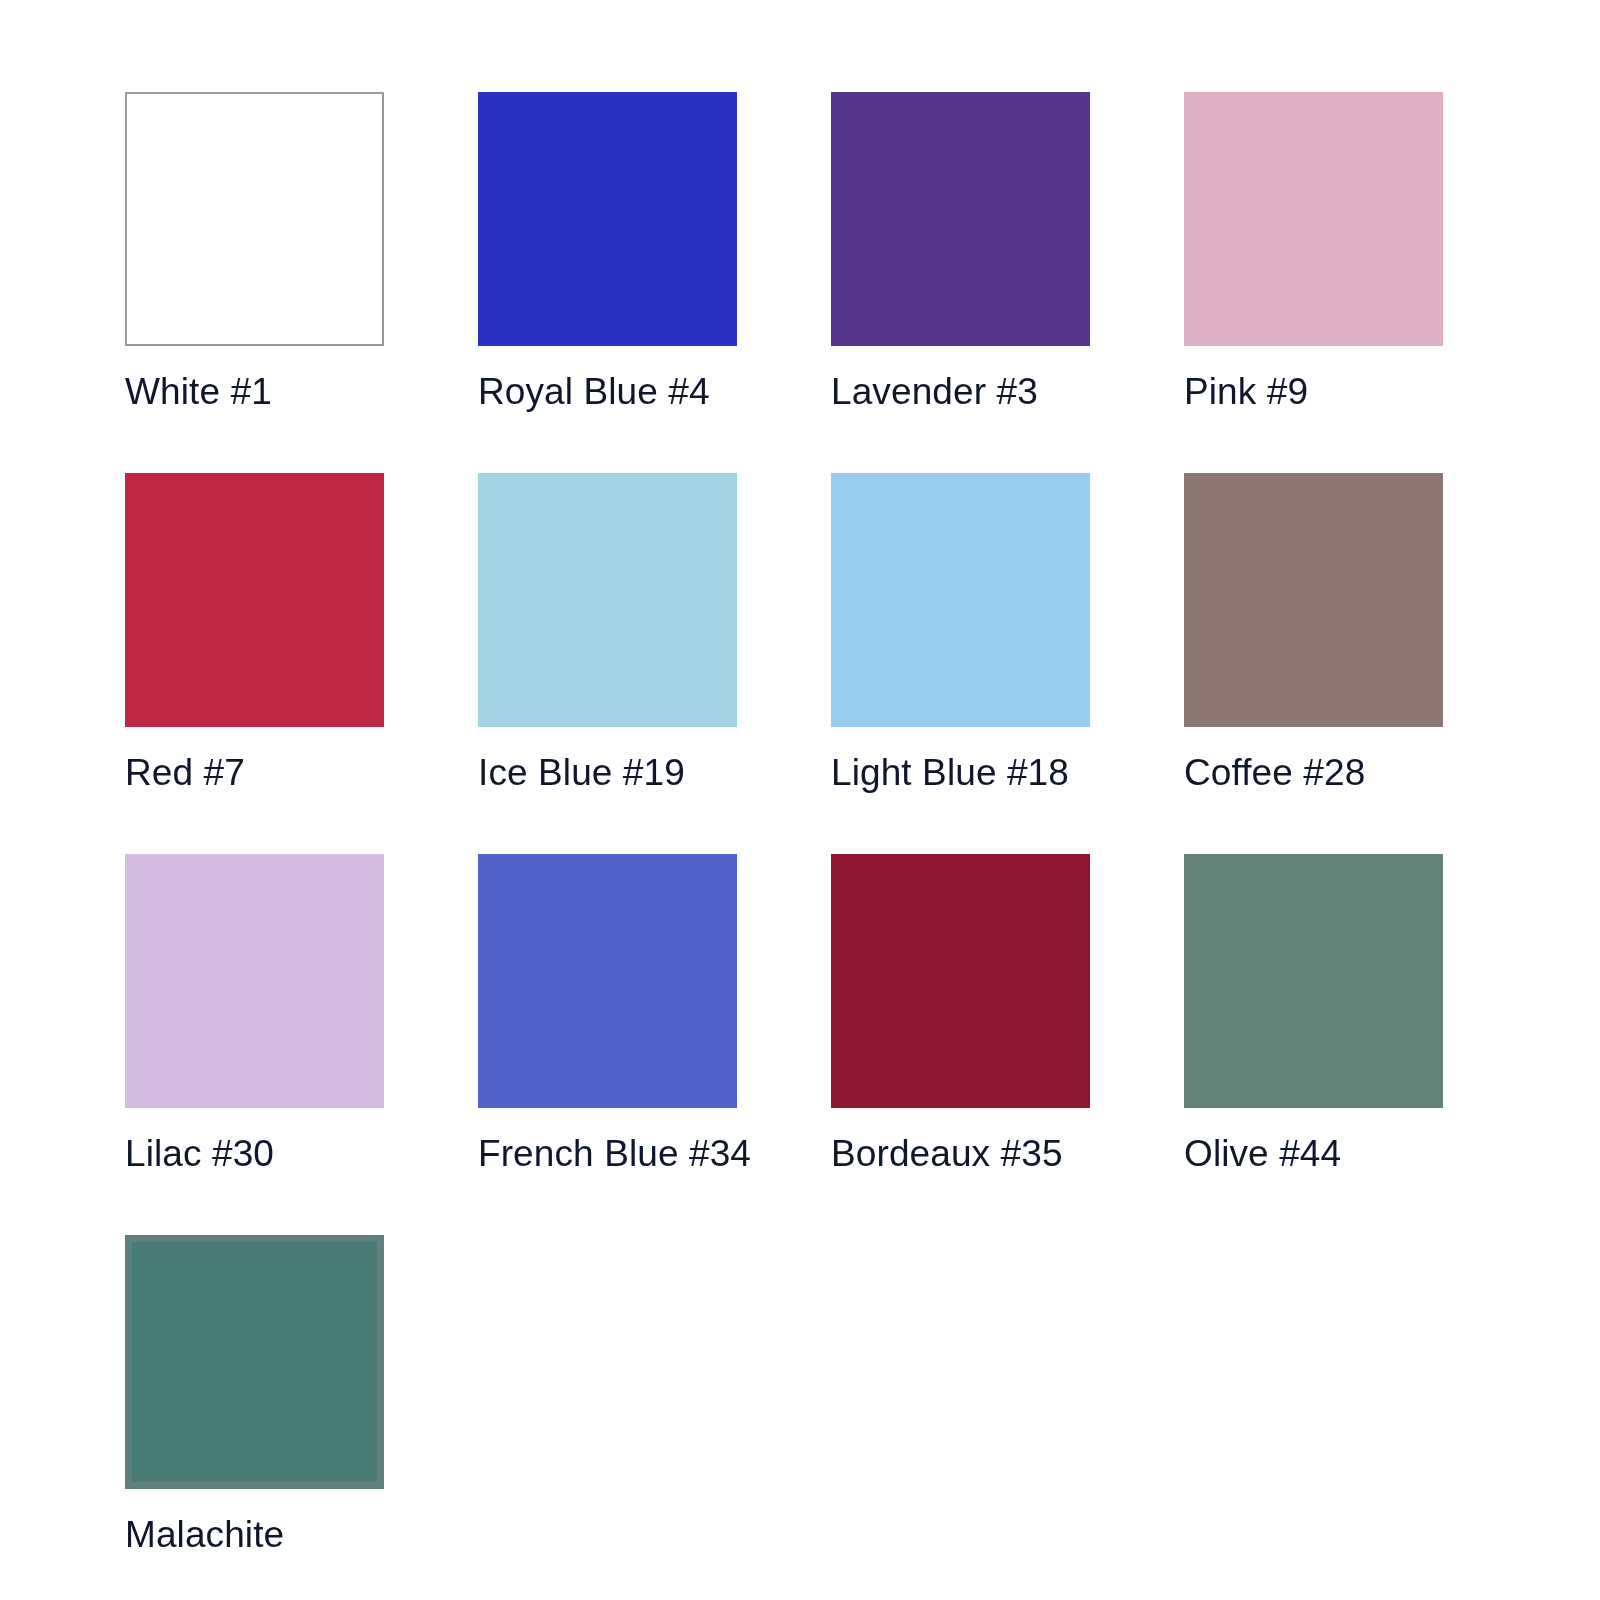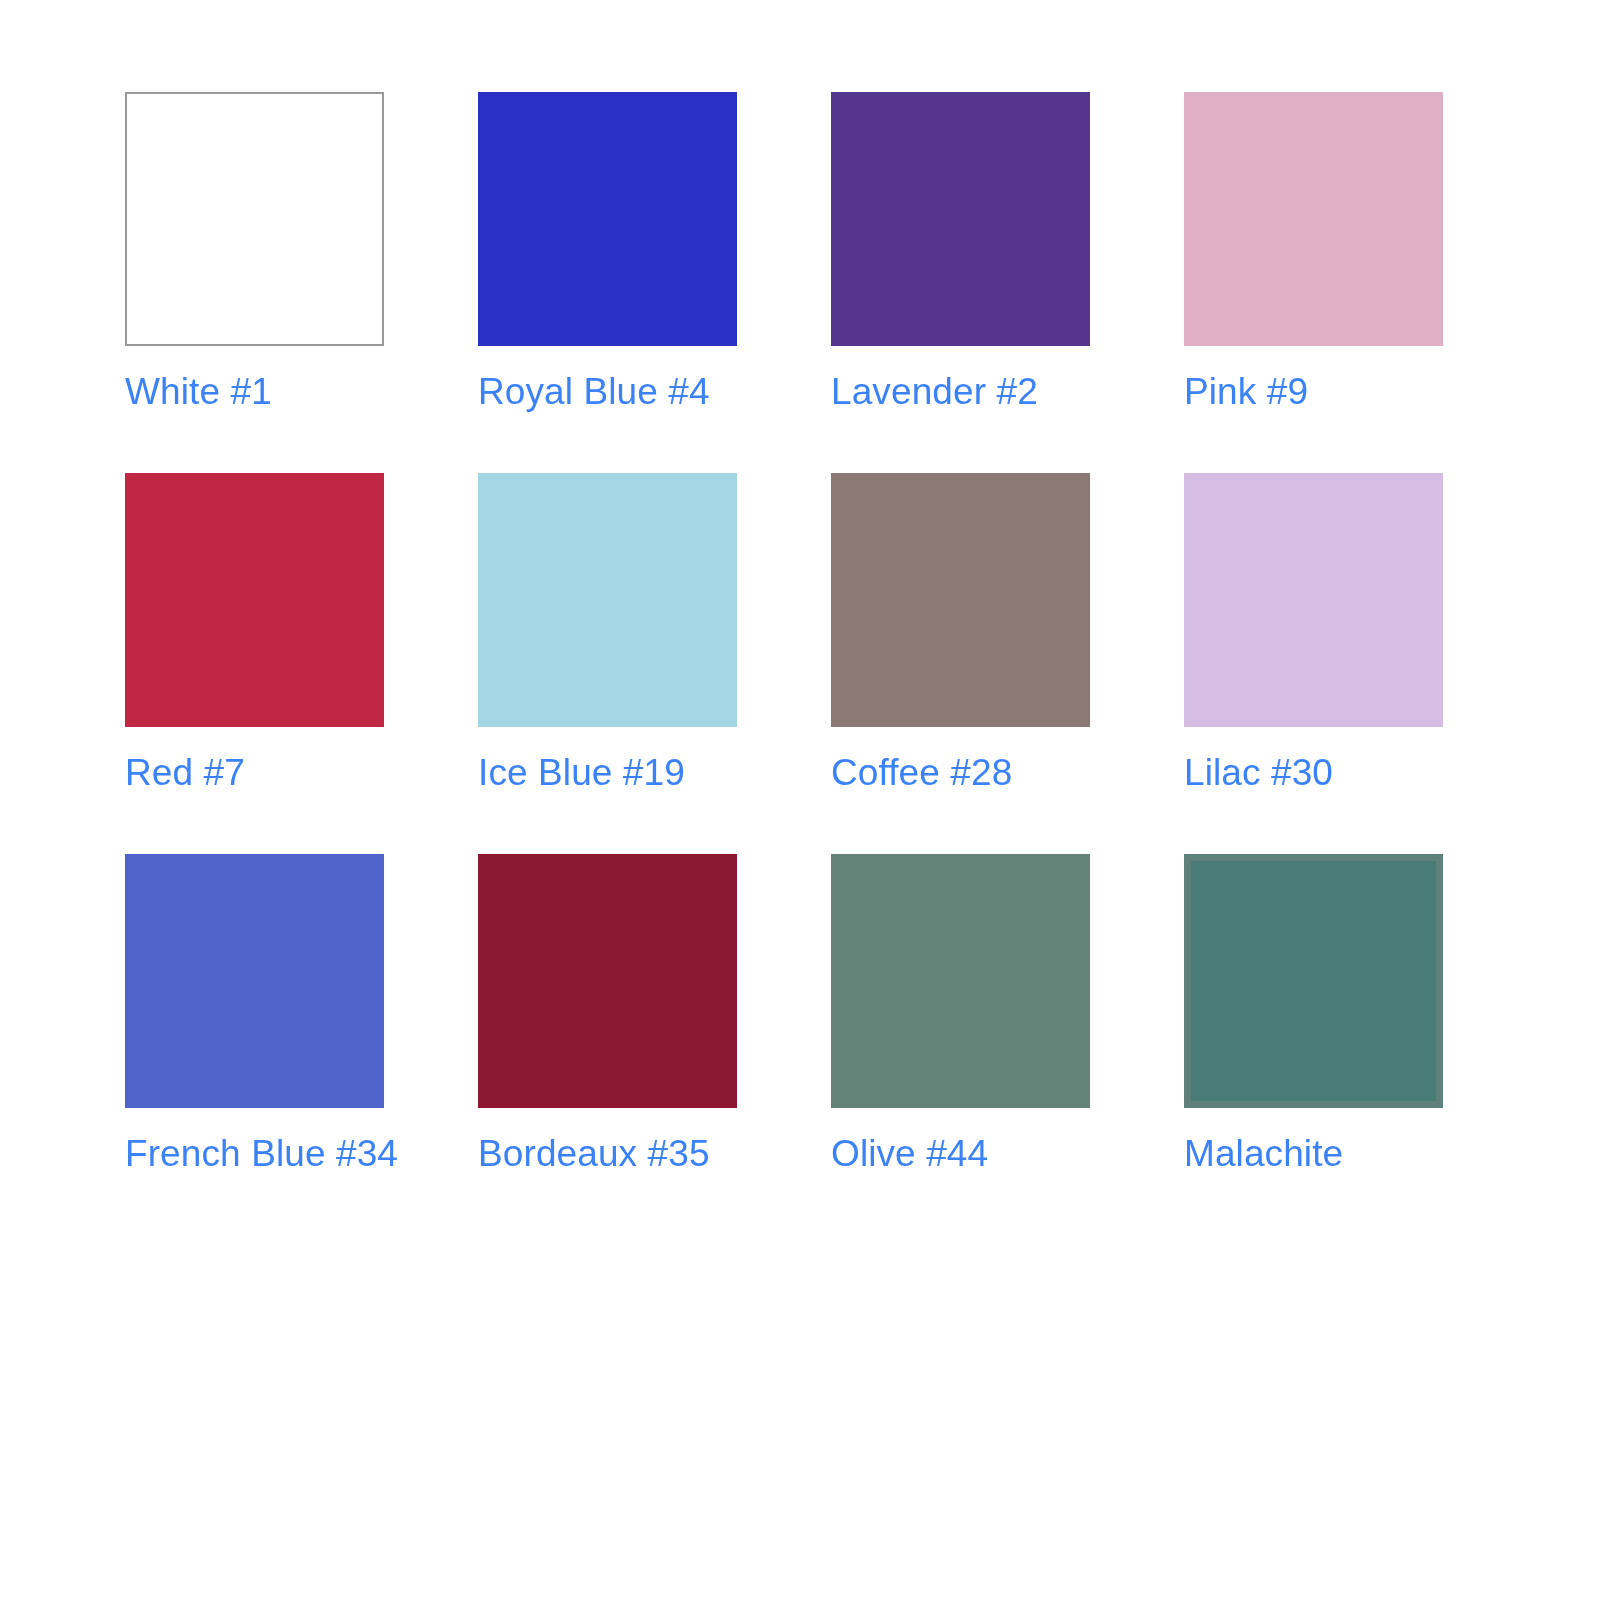--- a/index.html
+++ b/index.html
@@ -63,53 +63,57 @@
     display: block;
   }
 
   .swatch-label {
     position: absolute;
     left: 0;
     top: 277px;
     font-size: 37px;
     line-height: 46px;
     letter-spacing: 0.1px;
-    color: #3b82f6;
+    color: #0f172a;
     white-space: nowrap;
     font-weight: 400;
     text-align: center;
   }
 </style>
 </head>
 <body>
 
 <div id="swatch-grid">
     <div class="swatch-cell">
       <div class="swatch-chip has-outline" style="background-color: rgb(255, 255, 255); border-color: rgb(154, 154, 154);"></div>
       <div class="swatch-label">White #1</div>
     </div>
     <div class="swatch-cell">
       <div class="swatch-chip" style="background-color: rgb(43, 47, 196);"></div>
       <div class="swatch-label">Royal Blue #4</div>
     </div>
     <div class="swatch-cell">
       <div class="swatch-chip" style="background-color: rgb(86, 53, 141);"></div>
-      <div class="swatch-label">Lavender #2</div>
+      <div class="swatch-label">Lavender #3</div>
     </div>
     <div class="swatch-cell">
       <div class="swatch-chip" style="background-color: rgb(223, 175, 198);"></div>
       <div class="swatch-label">Pink #9</div>
     </div>
     <div class="swatch-cell">
       <div class="swatch-chip" style="background-color: rgb(191, 39, 69);"></div>
       <div class="swatch-label">Red #7</div>
     </div>
     <div class="swatch-cell">
       <div class="swatch-chip" style="background-color: rgb(163, 213, 228);"></div>
       <div class="swatch-label">Ice Blue #19</div>
+    </div>
+    <div class="swatch-cell">
+      <div class="swatch-chip" style="background-color: rgb(152, 205, 240);"></div>
+      <div class="swatch-label">Light Blue #18</div>
     </div>
     <div class="swatch-cell">
       <div class="swatch-chip" style="background-color: rgb(139, 120, 114);"></div>
       <div class="swatch-label">Coffee #28</div>
     </div>
     <div class="swatch-cell">
       <div class="swatch-chip" style="background-color: rgb(212, 189, 224);"></div>
       <div class="swatch-label">Lilac #30</div>
     </div>
     <div class="swatch-cell">

